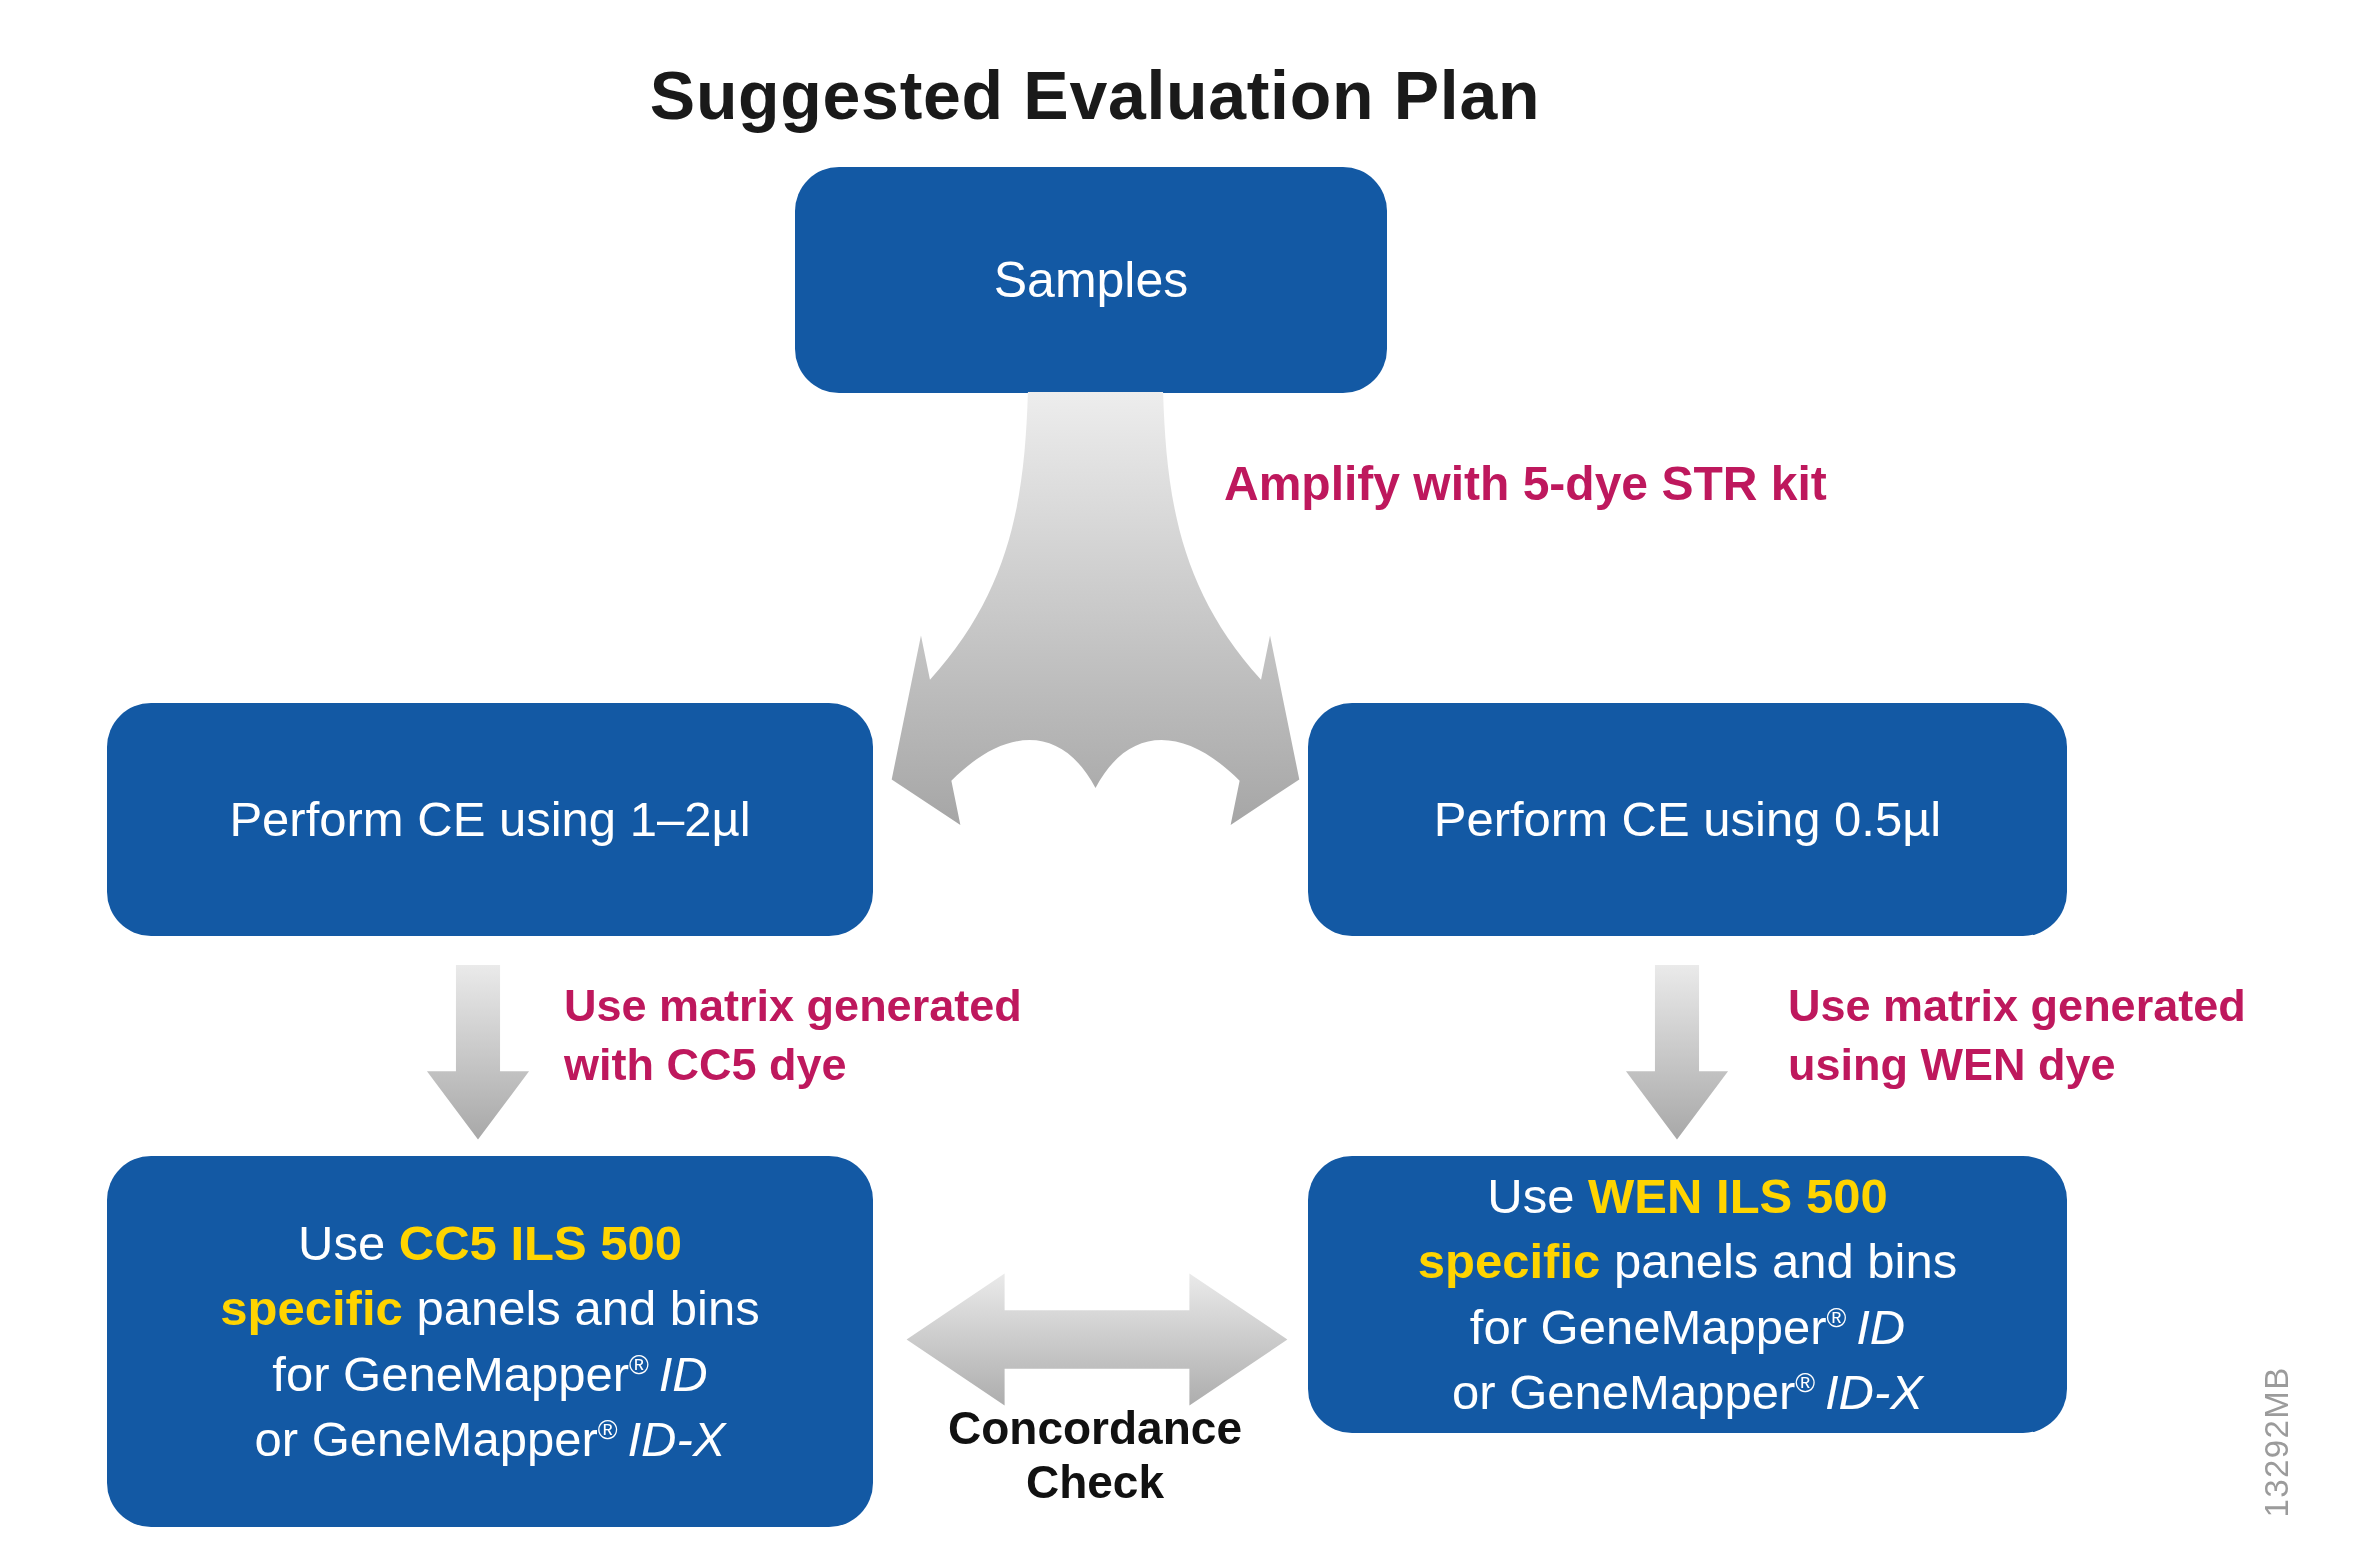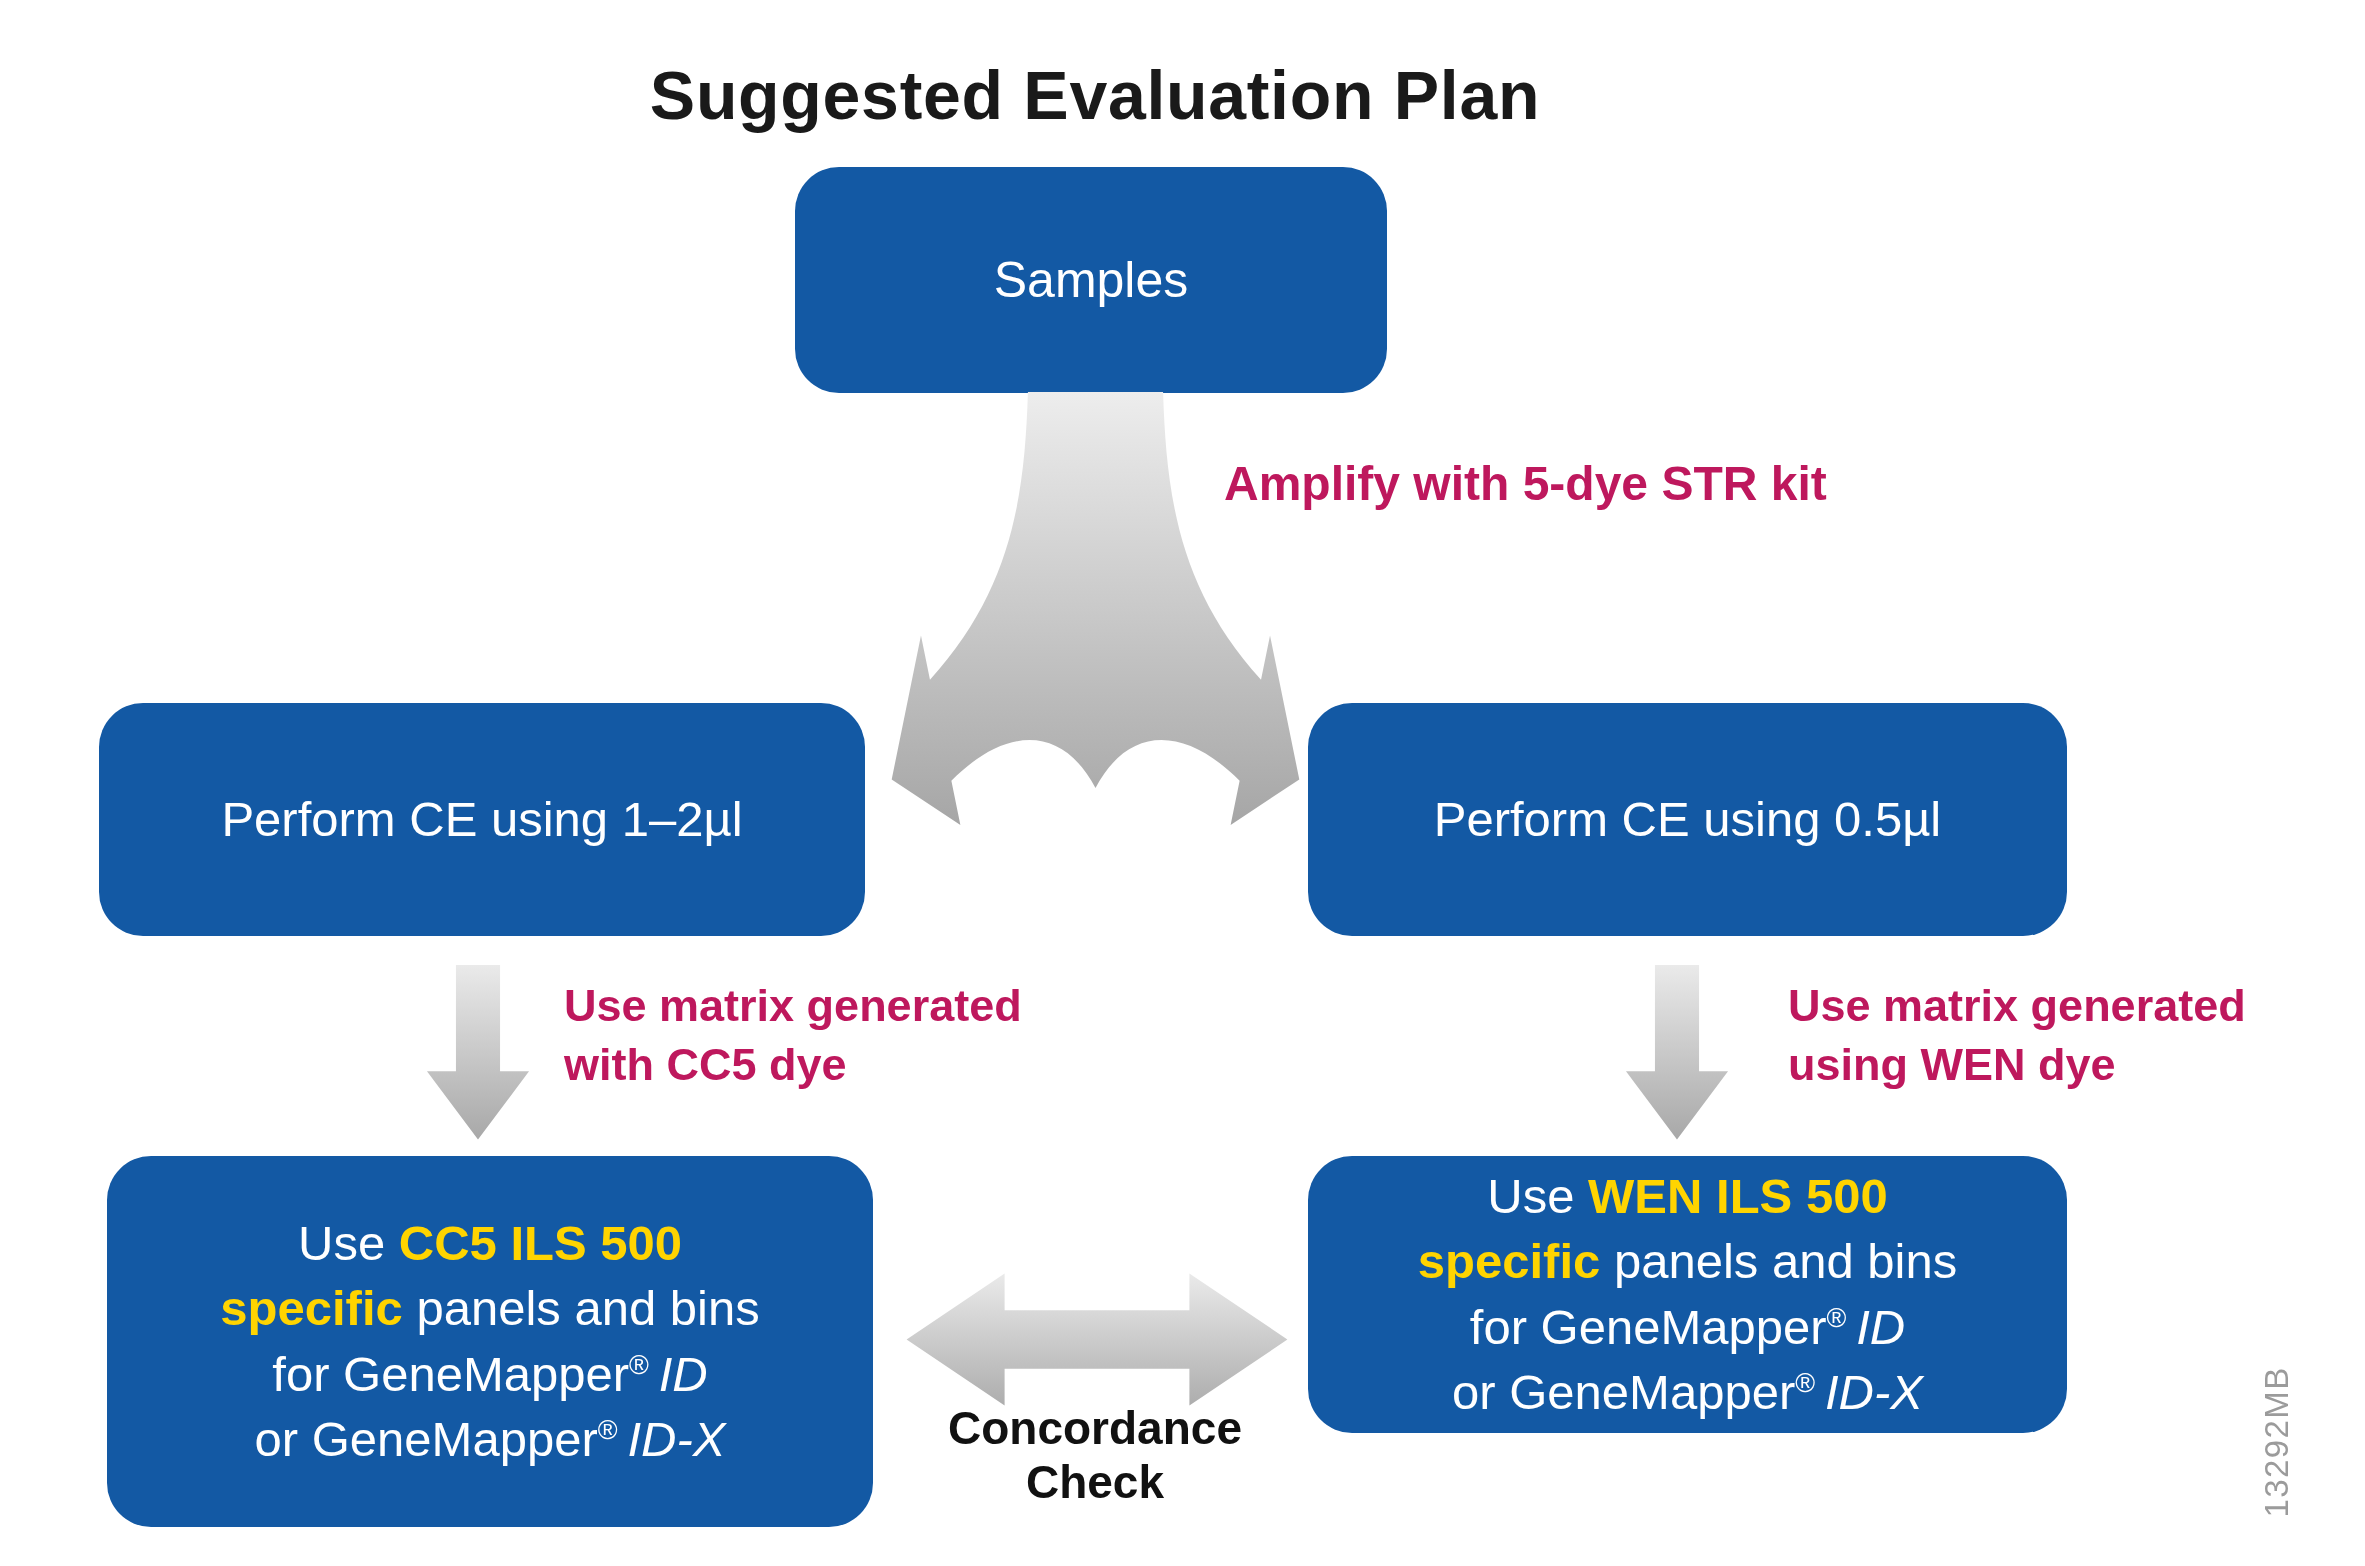--- a/index.html
+++ b/index.html
@@ -9,21 +9,21 @@
   }
   .title{
     position:absolute;left:1095px;top:56px;transform:translateX(-50%);
     font-size:68px;font-weight:700;white-space:nowrap;letter-spacing:0.7px;
   }
   .bluebox{
     position:absolute;background:#1359A4;border-radius:44px;color:#ffffff;
     display:flex;flex-direction:column;justify-content:center;text-align:center;
   }
   #samples-box{left:795px;top:167px;width:592px;height:226px;font-size:50px;}
-  #ce-left{left:99px;top:703px;width:766px;height:233px;font-size:49px;line-height:1.32;}
+  #ce-left{left:107px;top:703px;width:766px;height:233px;font-size:49px;line-height:1.32;}
   #ce-right{left:1308px;top:703px;width:759px;height:233px;font-size:49px;line-height:1.32;}
   #use-left{left:107px;top:1156px;width:766px;height:371px;font-size:49px;line-height:1.33;}
   #use-right{left:1308px;top:1156px;width:759px;height:277px;font-size:49px;line-height:1.33;}
   .hl{color:#FFD400;font-weight:700;}
   .lbl{position:absolute;font-weight:700;font-size:45px;line-height:1.3;white-space:nowrap;color:#be185d;}
   #amplify{left:1224px;top:453px;font-size:48px;}
   #matrix-left{left:564px;top:977px;}
   #matrix-right{left:1788px;top:977px;}
   #check{
     position:absolute;left:1095px;top:1401px;transform:translateX(-50%);

